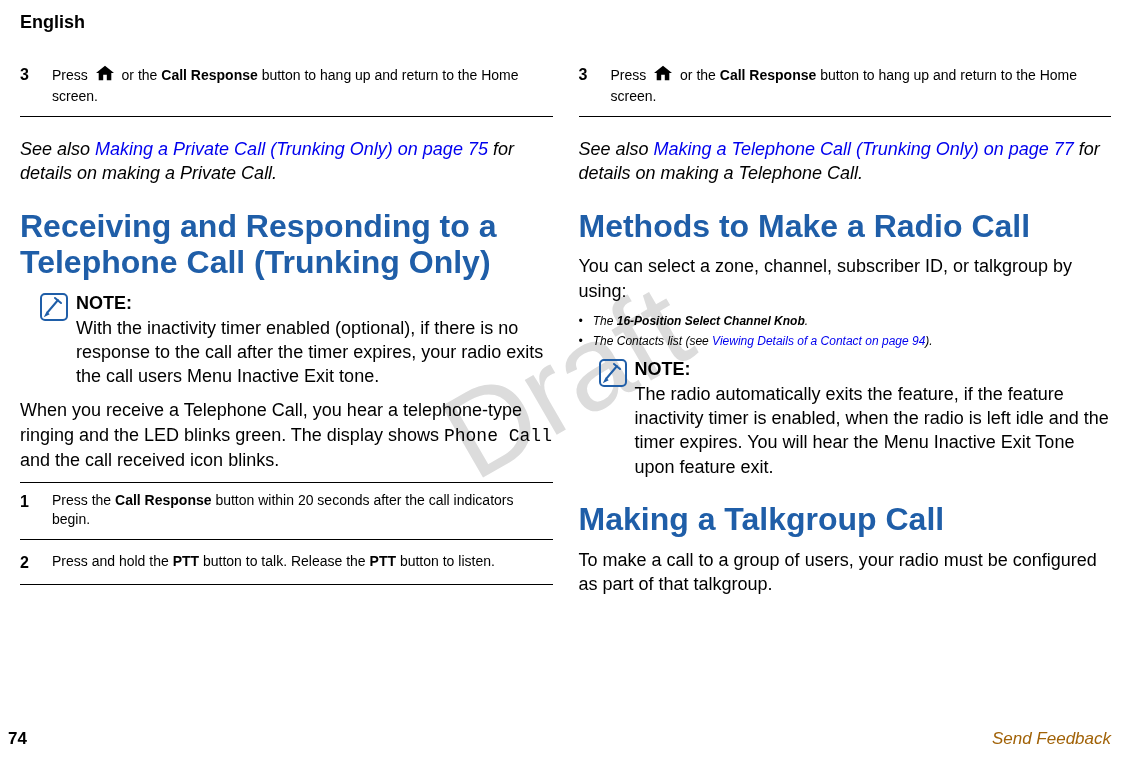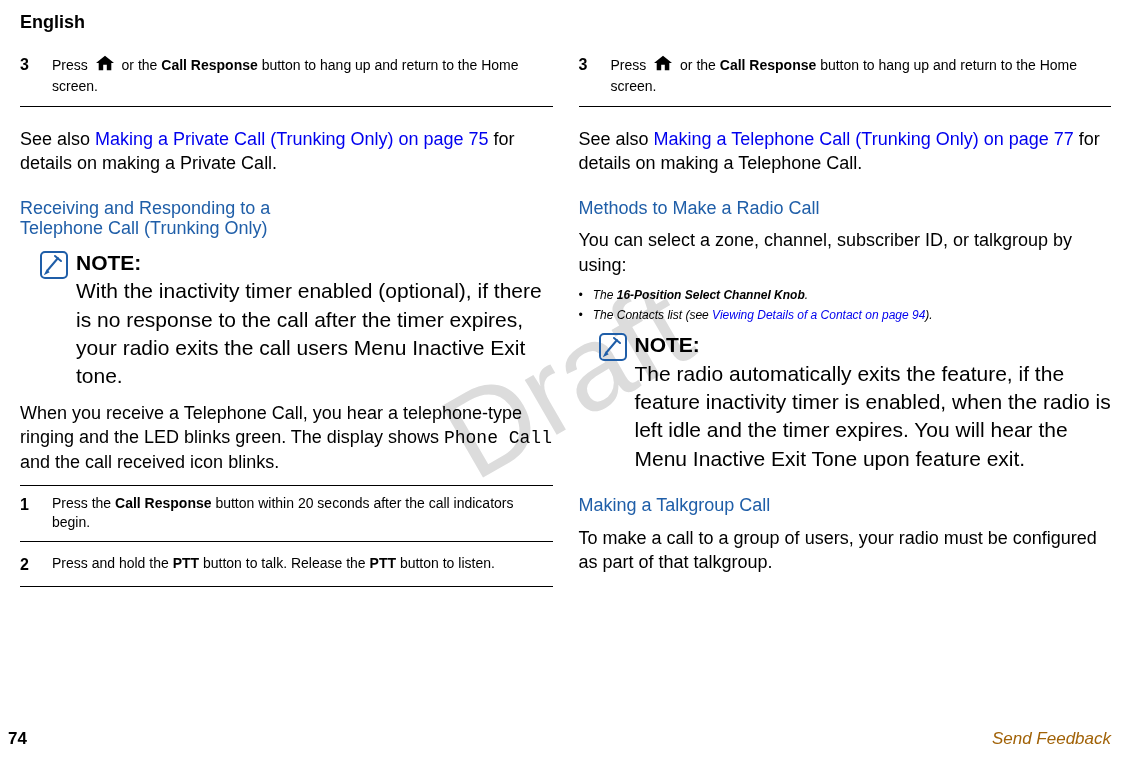--- a/index.html
+++ b/index.html
@@ -21,21 +21,21 @@
       font-size: 120px;
       color: #dcdcdc;
       font-weight: normal;
       z-index: 0;
       pointer-events: none;
       font-family: Arial, sans-serif;
     }
     .content { position: relative; z-index: 1; }
     .header {
       font-weight: bold;
-      margin-bottom: 12px;
+      margin-bottom: 22px;
       font-size: 18px;
     }
     .columns {
       display: flex;
       gap: 26px;
     }
     .col {
       flex: 1;
       min-width: 0;
     }
@@ -45,32 +45,32 @@
       padding: 4px 0 10px 0;
       border-bottom: 1px solid #000;
       margin-bottom: 8px;
     }
     .step:last-of-type {  }
     .step-num { font-weight: bold; width: 18px; flex-shrink:0; font-size:16px; }
     .step-body { flex: 1; font-size: 14px; }
     .step-body .home-icon { display:inline-block; vertical-align: -2px; margin: 0 2px;}
     .bold { font-weight: bold; }
     .link { color: #0000ee; }
-    .see-also { margin-top: 20px; margin-bottom: 22px; font-size: 18px; }
+    .see-also { margin-top: 20px; margin-bottom: 22px; font-size: 18px; font-style: italic; }
     h2.blue-heading {
       color: #1f5ea8;
-      font-size: 18px;
-      font-weight: normal;
+      font-size: 32px;
+      font-weight: bold;
       line-height: 1.15;
       margin-bottom: 10px;
     }
     .para { margin-bottom: 10px; font-size: 18px; }
     .note-block { display: flex; gap: 8px; margin: 8px 0 10px 20px; }
     .note-icon { flex-shrink: 0; margin-top: 2px; }
-    .note-body { flex:1; font-size: 21px; }
+    .note-body { flex:1; font-size: 18px; }
     .note-body .note-label { font-weight: bold; }
     .mono { font-family: "Courier New", monospace; }
     ul.bullets { list-style: none; padding: 0; margin: 0; }
     ul.bullets li { display:flex; gap:10px; margin: 4px 0; font-size:12px;font-style:italic; }
     ul.bullets li::before { content: "•"; }
     .footer {
       position: absolute;
       bottom: 10px;
       left: 8px;
       right: 20px;

